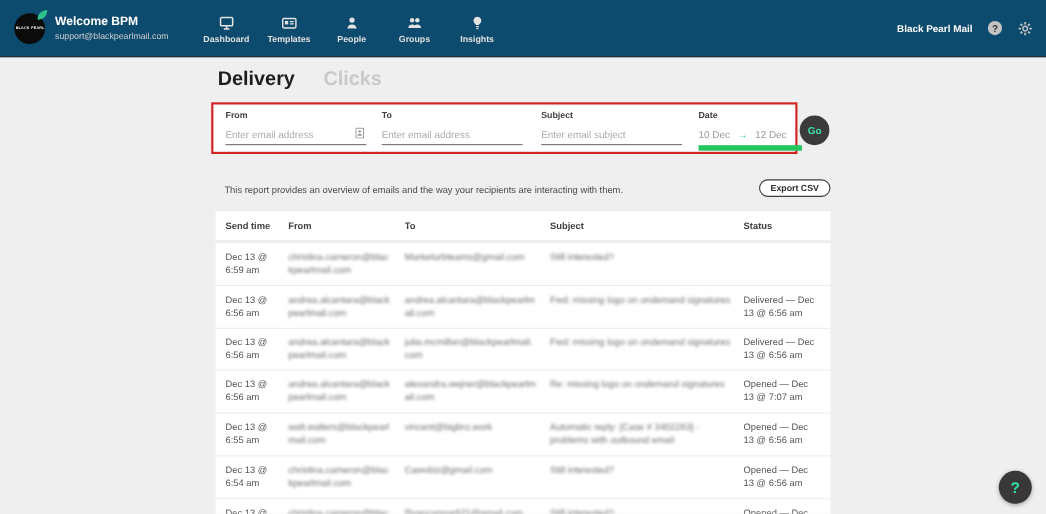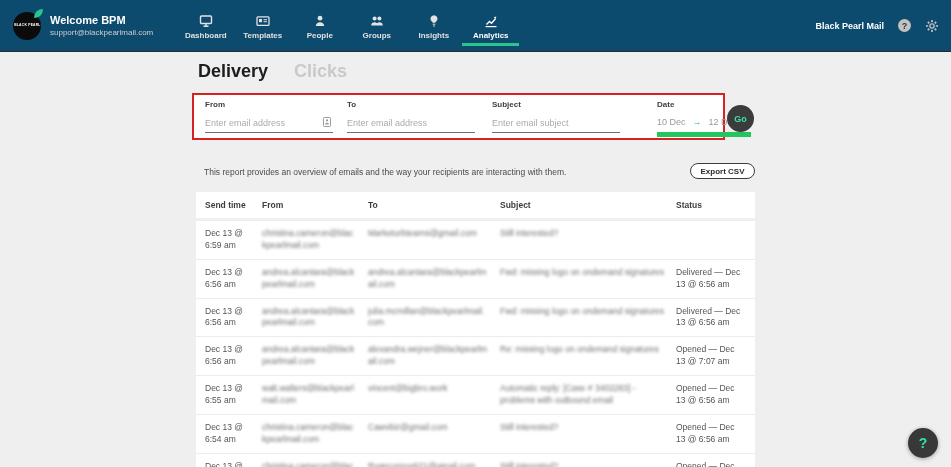--- a/index.html
+++ b/index.html
@@ -54,21 +54,21 @@
   .page-tabs { position:absolute; left:198px; top:61px; display:flex; gap:26px; align-items:baseline; }
   .tab-delivery { font-size:18px; font-weight:bold; color:#1d1d1d; cursor:pointer; }
   .tab-clicks   { font-size:18px; font-weight:bold; color:#c9c9c9; cursor:pointer; }
 
   
   .filter-box {
     position:absolute; left:192px; top:93px; width:533px; height:47px;
     background:#ffffff; border:2px solid #d42323;
   }
   .ffield { position:absolute; top:5px; }
-  .f-from { left:11px; } .f-to { left:153px; } .f-subject { left:298px; } .f-date { left:463px; }
+  .f-from { left:11px; } .f-to { left:153px; } .f-subject { left:298px; } .f-date { left:441px; }
   .flabel { font-size:8px; font-weight:bold; color:#3f3f3f; }
   .finput-wrap { position:relative; margin-top:3px; }
   .finput {
     width:128px; border:none; border-bottom:1px solid #6f6f6f; background:transparent;
     font-family:"Liberation Sans", sans-serif; font-size:9px; color:#777;
     padding:3px 14px 4px 0; outline:none;
   }
   .finput::placeholder { color:#ababab; }
   .contact-icon { position:absolute; right:2px; bottom:6px; width:8px; height:10px; }
   .date-row {
@@ -175,30 +175,20 @@
       <span class="nlbl">Groups</span>
     </div>
     <div class="nav-tab">
       <span class="nicon">
         <svg viewBox="0 0 14 14" width="14" height="14">
             <path d="M7 1.2a3.6 3.6 0 0 1 1.9 6.6c-.4.3-.6.6-.6 1H5.7c0-.4-.2-.7-.6-1A3.6 3.6 0 0 1 7 1.2z" fill="#e3e3e3"></path>
             <path d="M5.7 10.2h2.6M6.1 12h1.8" stroke="#e3e3e3" stroke-width="1"></path>
           </svg>
       </span>
       <span class="nlbl">Insights</span>
-    </div>
-    <div class="nav-tab active">
-      <span class="nicon">
-        <svg viewBox="0 0 14 14" width="14" height="14">
-            <path d="M1.5 12.6h11" stroke="#fff" stroke-width="1.2"></path>
-            <path d="M2.5 10.5l3-3 2 1.8 4-4.6" stroke="#fff" stroke-width="1.4" fill="none"></path>
-            <polygon points="12.4,2.4 9.6,3.2 11.5,5.1" fill="#fff"></polygon>
-          </svg>
-      </span>
-      <span class="nlbl">Analytics</span>
     </div>
   </div>
 
   <div class="nav-right">
     <span class="account-label">Black Pearl Mail</span>
     <span class="q-circle">?</span>
     <span class="gear-wrap">
       <svg viewBox="0 0 14 14" width="14" height="14">
           <circle cx="7" cy="7" r="2.1" fill="none" stroke="#c2c2c2" stroke-width="1.3"></circle>
           <g stroke="#c2c2c2" stroke-width="1.7">

